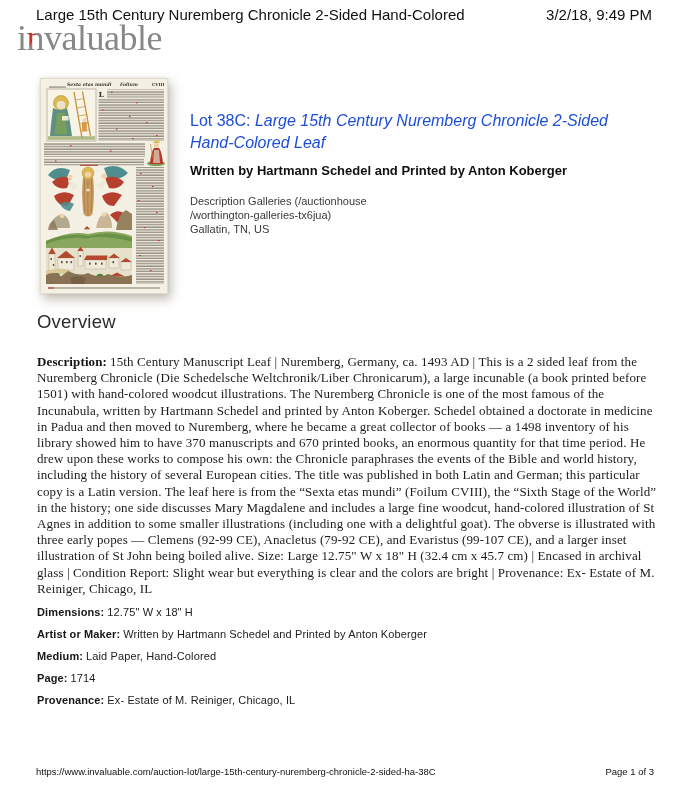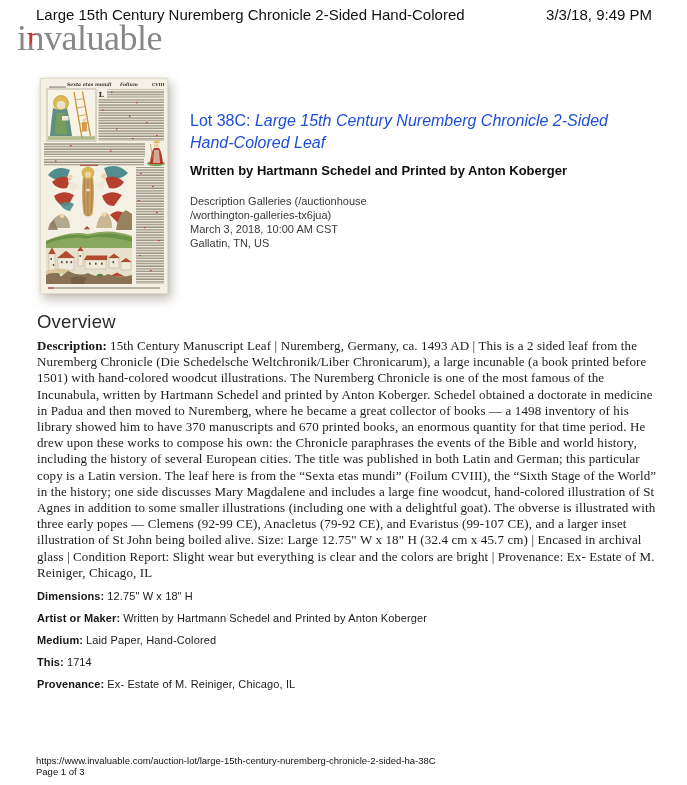--- a/index.html
+++ b/index.html
@@ -37,38 +37,38 @@
   .artwork svg{display:block;}
   
   .lot-head{position:absolute;left:190px;top:110px;width:472px;}
   .lot-title{font-size:16px;line-height:1.38;color:#1d4ed8;max-width:446px;}
   .lot-title .italic{font-style:italic;}
   .byline{margin-top:9px;font-size:13px;font-weight:bold;color:#101010;}
   .house{margin-top:17px;font-size:11px;line-height:1.26;color:#3a3a3a;}
   
   .overview{position:absolute;left:37px;top:311px;width:625px;}
   .overview h2{
-    margin:0 0 5px 0;font-size:18.5px;font-weight:400;color:#2c2c2c;letter-spacing:.2px;
+    margin:0 0 21px 0;font-size:18.5px;font-weight:400;color:#2c2c2c;letter-spacing:.2px;
   }
   .desc{font-size:13px;line-height:16.2px;color:#1c1c1c;letter-spacing:.12px;font-family:Liberation Serif, serif;}
   .desc b, .field b{font-weight:bold;margin-right:3px;color:#161616;}
   .field{margin-top:7.5px;font-size:11px;line-height:14.5px;color:#1c1c1c;letter-spacing:.12px;}
   
   .print-footer{
     position:absolute;bottom:8px;left:36px;right:33px;
     display:flex;justify-content:space-between;align-items:baseline;
-    font-size:9.5px;color:#111;flex-direction:column;
+    font-size:9.5px;color:#111;
   }
 </style>
 </head>
 <body>
 
 <div class="print-header">
   <span>Large 15th Century Nuremberg Chronicle 2-Sided Hand-Colored</span>
-  <span>3/3/18,  9:49 PM</span>
+  <span>3/2/18,  9:49 PM</span>
 </div>
 
 <div class="logo"><span>i</span><span class="logo-n">n</span><span>valuable</span></div>
 
 <div class="artwork">
   <svg width="128" height="216" viewBox="0 0 128 216" xmlns="http://www.w3.org/2000/svg">
     <defs>
       <pattern id="tx" width="5" height="2.6" patternUnits="userSpaceOnUse">
         <rect width="5" height="1.05" y="0.45" fill="#6d6557"></rect>
       </pattern>
@@ -239,41 +239,40 @@
     </g>
   </svg>
 </div>
 
 <div class="lot-head">
   <div class="lot-title"><span>Lot 38C: </span><span class="italic">Large 15th Century Nuremberg Chronicle 2-Sided Hand-Colored Leaf</span></div>
   <div class="byline">Written by Hartmann Schedel and Printed by Anton Koberger</div>
   <div class="house">
     <div>Description Galleries (/auctionhouse</div>
     <div>/worthington-galleries-tx6jua)</div>
-    <div>March 3, 2018, 10:00 AM CST</div>
     <div>Gallatin, TN, US</div>
   </div>
 </div>
 
 <div class="overview">
   <h2>Overview</h2>
   <div class="desc">
     <b>Description:</b><span>15th Century Manuscript Leaf | Nuremberg, Germany, ca. 1493 AD | This is a 2 sided leaf from the Nuremberg Chronicle (Die Schedelsche Weltchronik/Liber Chronicarum), a large incunable (a book printed before 1501) with hand-colored woodcut illustrations. The Nuremberg Chronicle is one of the most famous of the Incunabula, written by Hartmann Schedel and printed by Anton Koberger. Schedel obtained a doctorate in medicine in Padua and then moved to Nuremberg, where he became a great collector of books — a 1498 inventory of his library showed him to have 370 manuscripts and 670 printed books, an enormous quantity for that time period. He drew upon these works to compose his own: the Chronicle paraphrases the events of the Bible and world history, including the history of several European cities. The title was published in both Latin and German; this particular copy is a Latin version. The leaf here is from the “Sexta etas mundi” (Foilum CVIII), the “Sixth Stage of the World” in the history; one side discusses Mary Magdalene and includes a large fine woodcut, hand-colored illustration of St Agnes in addition to some smaller illustrations (including one with a delightful goat). The obverse is illustrated with three early popes — Clemens (92-99 CE), Anacletus (79-92 CE), and Evaristus (99-107 CE), and a larger inset illustration of St John being boiled alive. Size: Large 12.75" W x 18" H (32.4 cm x 45.7 cm) | Encased in archival glass | Condition Report: Slight wear but everything is clear and the colors are bright | Provenance: Ex- Estate of M. Reiniger, Chicago, IL</span>
   </div>
   <div class="field">
     <b>Dimensions:</b><span>12.75" W x 18" H</span>
   </div>
   <div class="field">
     <b>Artist or Maker:</b><span>Written by Hartmann Schedel and Printed by Anton Koberger</span>
   </div>
   <div class="field">
     <b>Medium:</b><span>Laid Paper, Hand-Colored</span>
   </div>
   <div class="field">
-    <b>This:</b><span>1714</span>
+    <b>Page:</b><span>1714</span>
   </div>
   <div class="field">
     <b>Provenance:</b><span>Ex- Estate of M. Reiniger, Chicago, IL</span>
   </div>
 </div>
 
 <div class="print-footer">
   <span>https://www.invaluable.com/auction-lot/large-15th-century-nuremberg-chronicle-2-sided-ha-38C</span>
   <span>Page 1 of 3</span>
 </div>

